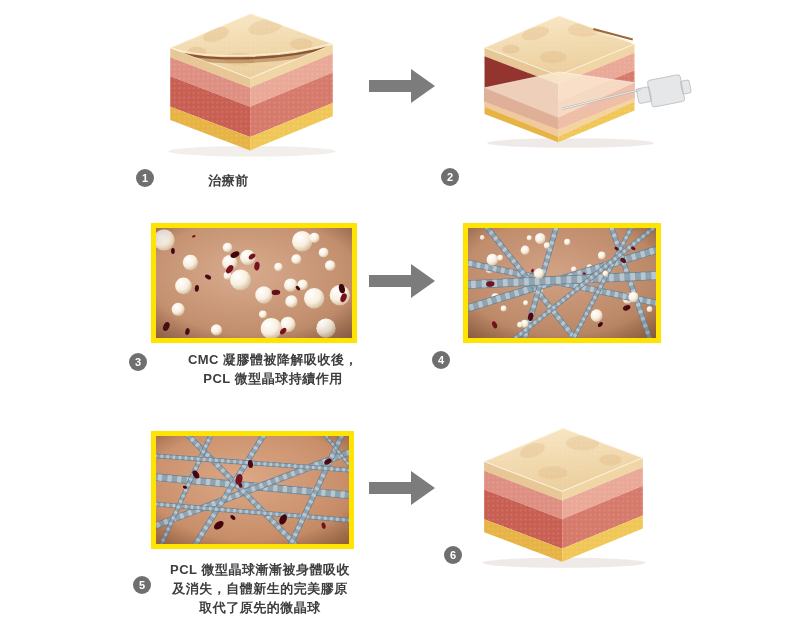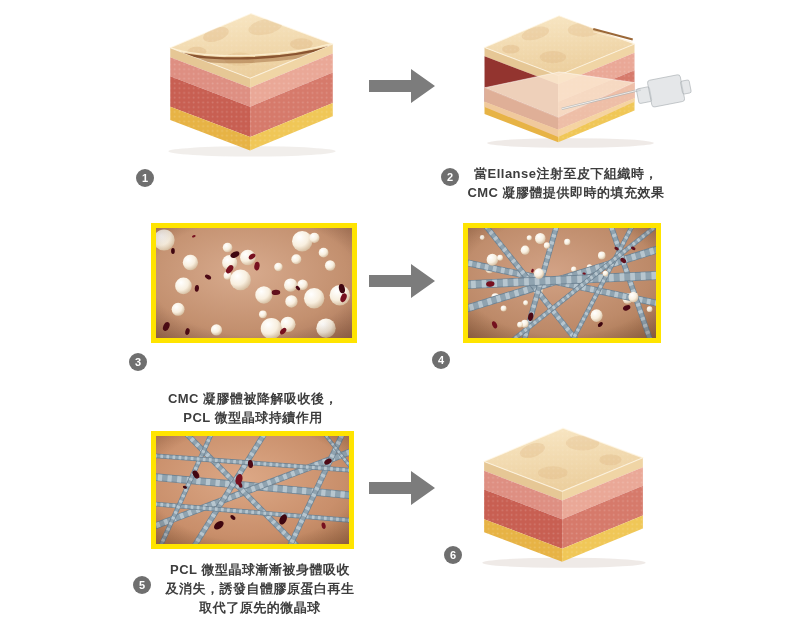--- a/index.html
+++ b/index.html
@@ -129,24 +129,23 @@
         <g transform="rotate(-11 214 94)" fill="rgba(198,204,208,0.55)" stroke="rgba(148,156,160,0.65)" stroke-width="1">
           <rect x="186" y="86" width="15" height="17" rx="2"></rect>
           <rect x="200" y="79" width="38" height="31" rx="3"></rect>
           <rect x="237" y="87" width="10" height="15" rx="2"></rect>
         </g>
       </g>
     </svg>
   </figure>
 
   <div class="badge abs" style="left:136px;top:169px;">1</div>
+  <div class="caption abs" style="left:166px;top:171px;width:125px;">治療前</div>
 
   <div class="badge abs" style="left:441px;top:168px;">2</div>
-  <div class="caption abs" style="left:454px;top:164px;width:224px;">當Ellanse注射至皮下組織時，
-CMC 凝膠體提供即時的填充效果</div>
 
   <figure class="fig panel abs" style="left:151px;top:223px;width:206px;height:120px;">
     <svg id="p2l" viewBox="0 0 200 112" preserveAspectRatio="none">
         <defs>
           <radialGradient id="p2l-bg" cx="45%" cy="40%" r="80%">
             <stop offset="0%" stop-color="#d8ab8e"></stop>
             <stop offset="65%" stop-color="#c3906f"></stop>
             <stop offset="100%" stop-color="#a9765a"></stop>
           </radialGradient>
           <radialGradient id="p2l-sph" cx="35%" cy="30%" r="80%">
@@ -290,21 +289,21 @@
         <ellipse cx="23.6" cy="56.6" rx="2.1" ry="1.3" fill="#3f0610" transform="rotate(152 23.6 56.6)"></ellipse>
         <ellipse cx="168.8" cy="81.3" rx="4.1" ry="2.6" fill="#4c0915" transform="rotate(158 168.8 81.3)"></ellipse>
         <ellipse cx="170.6" cy="80.5" rx="1.7" ry="1.0" fill="#4c0915" transform="rotate(21 170.6 80.5)"></ellipse>
         <ellipse cx="158.1" cy="21.0" rx="2.5" ry="1.6" fill="#61101d" transform="rotate(27 158.1 21.0)"></ellipse>
         <ellipse cx="23.7" cy="57.0" rx="4.5" ry="2.8" fill="#77101f" transform="rotate(175 23.7 57.0)"></ellipse>
         <rect x="0" y="0" width="200" height="112" fill="url(#p2r-vig)"></rect>
       </svg>
   </figure>
 
   <div class="badge abs" style="left:129px;top:353px;">3</div>
-  <div class="caption abs" style="left:144px;top:350px;width:218px;margin-top:39px;">CMC 凝膠體被降解吸收後，
+  <div class="caption abs" style="left:164px;top:350px;width:218px;">CMC 凝膠體被降解吸收後，
 PCL 微型晶球持續作用</div>
 
   <div class="badge abs" style="left:432px;top:351px;">4</div>
 
   <figure class="fig panel abs" style="left:151px;top:431px;width:203px;height:118px;">
     <svg id="p3l" viewBox="0 0 200 112" preserveAspectRatio="none">
         <defs>
           <radialGradient id="p3l-bg" cx="45%" cy="40%" r="80%">
             <stop offset="0%" stop-color="#dca886"></stop>
             <stop offset="65%" stop-color="#c98f6b"></stop>
@@ -401,18 +400,18 @@
         <ellipse cx="118" cy="24" rx="18" ry="8" fill="rgba(216,170,115,0.24)"></ellipse>
         <ellipse cx="148" cy="42" rx="12" ry="6" fill="rgba(216,170,115,0.26)"></ellipse>
         <ellipse cx="86" cy="56" rx="16" ry="7" fill="rgba(216,170,115,0.24)"></ellipse>
         <polygon points="12,44 97,8 183,40 96,76" fill="url(#c6-dot)" opacity="0.5"></polygon>
       </g>
     </svg>
   </figure>
 
   <div class="badge abs" style="left:133px;top:576px;">5</div>
   <div class="caption abs" style="left:150px;top:560px;width:220px;">PCL 微型晶球漸漸被身體吸收
-及消失，誘發自體膠原蛋白再生
+及消失，自體新生的完美膠原
 取代了原先的微晶球</div>
 
   <div class="badge abs" style="left:444px;top:546px;">6</div>
 
 </div>
 
 </body></html>

